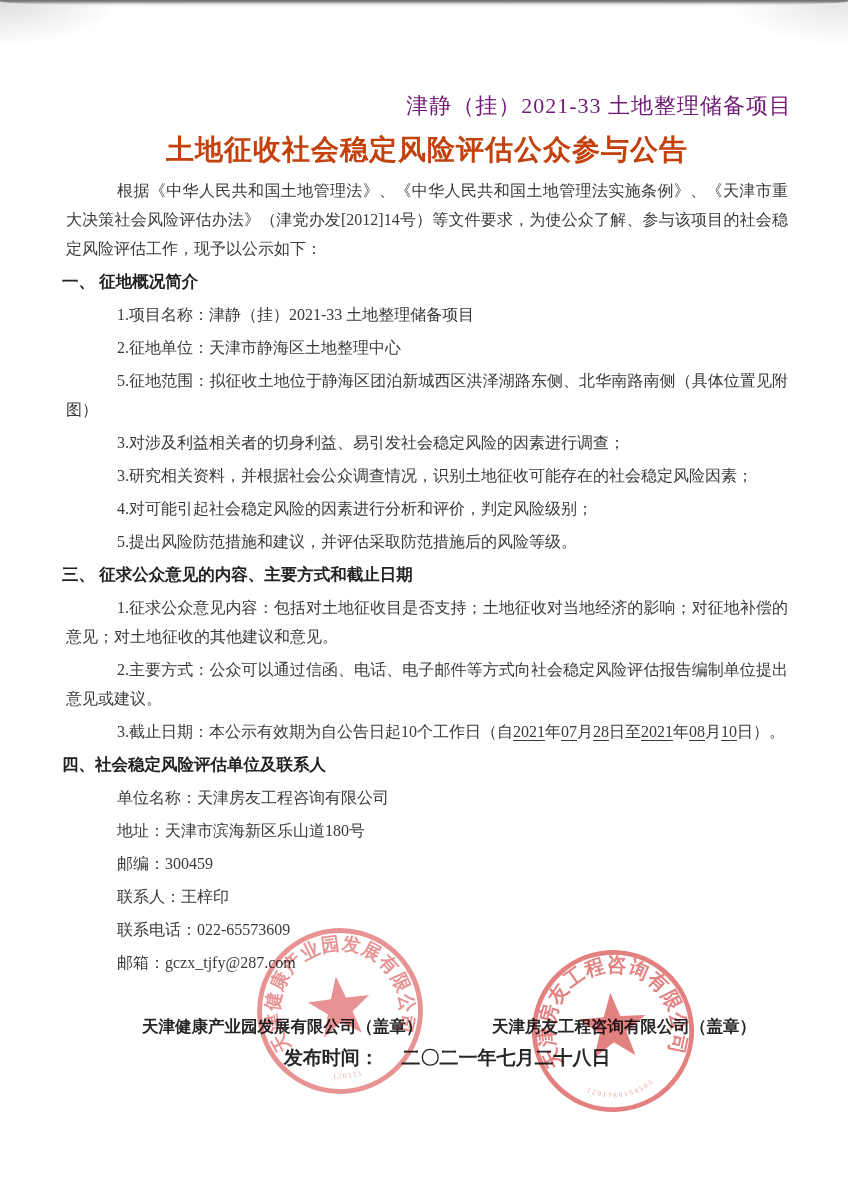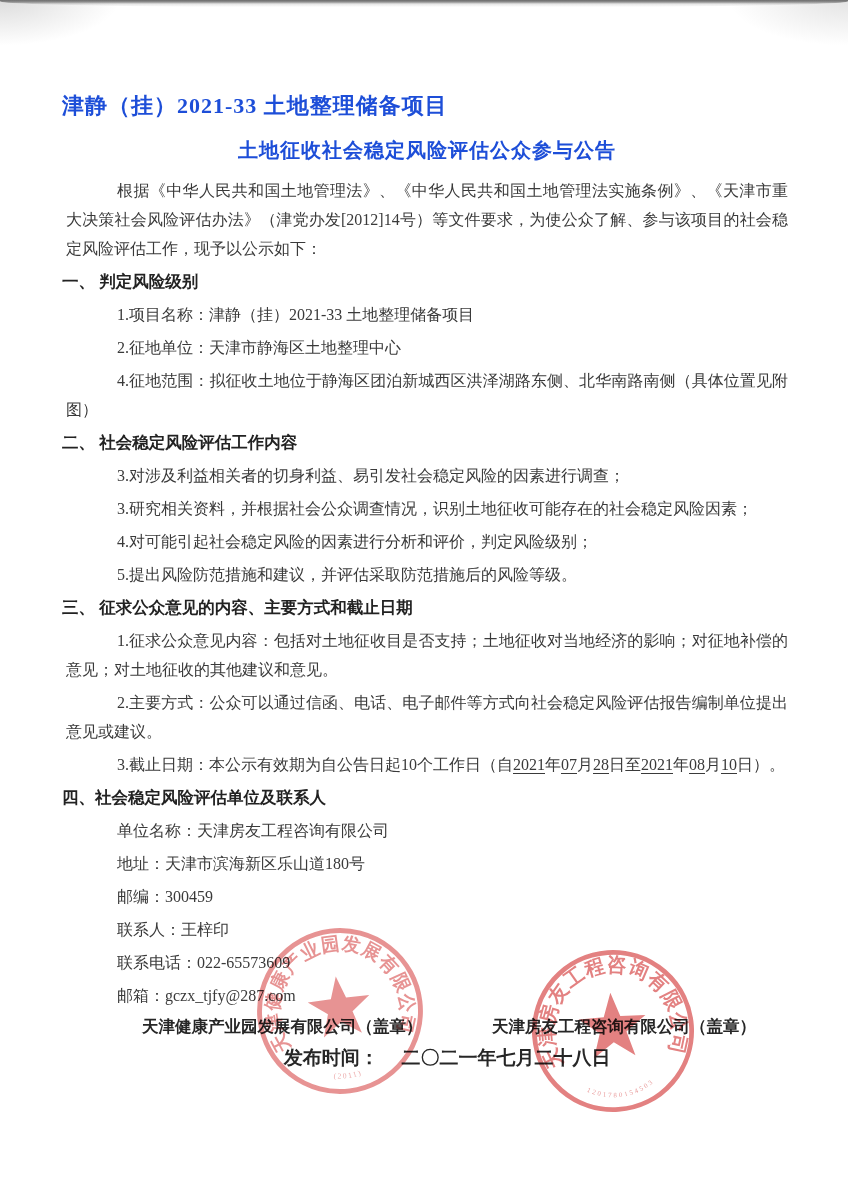--- a/index.html
+++ b/index.html
@@ -19,26 +19,26 @@
   .corner-tl {
     position:absolute; top:0; left:0; width:120px; height:46px; z-index:1;
     background:radial-gradient(ellipse at 0% 0%, rgba(130,130,130,.28), rgba(130,130,130,0) 70%);
   }
   .corner-tr {
     position:absolute; top:0; right:0; width:120px; height:46px; z-index:1;
     background:radial-gradient(ellipse at 100% 0%, rgba(130,130,130,.22), rgba(130,130,130,0) 70%);
   }
   .content { position:absolute; left:62px; top:84px; width:730px; z-index:2; }
   .title {
-    text-align:left; font-weight:bold; color:#1d4ed8;
+    text-align:right; font-weight:normal; color:#701a75;
     font-size:22px; line-height:44px; letter-spacing:1px; margin:0;
   }
   .subtitle {
-    text-align:center; font-weight:bold; color:#1d4ed8;
-    font-size:20px; line-height:44px; letter-spacing:1px; margin:0;
+    text-align:center; font-weight:bold; color:#c2410c;
+    font-size:28px; line-height:44px; letter-spacing:1px; margin:0;
   }
   .doc-body { margin-top:0; }
   .intro, .doc-line {
     font-size:16px; line-height:29px; margin:4px;
     text-align:justify; text-indent:51px; color:#3a3a3a;
   }
   .sec-heading {
     font-size:16.5px; line-height:29px; font-weight:bold; color:#222222;
   }
   .u { text-decoration:underline; text-underline-offset:3px; }
@@ -61,25 +61,24 @@
 <div class="scan-edge"></div>
 <div class="corner-tl"></div>
 <div class="corner-tr"></div>
 
 <div class="content">
   <div class="title">津静（挂）2021-33 土地整理储备项目</div>
   <div class="subtitle">土地征收社会稳定风险评估公众参与公告</div>
   <div class="doc-body">
     <p class="intro">根据《中华人民共和国土地管理法》、《中华人民共和国土地管理法实施条例》、《天津市重大决策社会风险评估办法》（津党办发[2012]14号）等文件要求，为使公众了解、参与该项目的社会稳定风险评估工作，现予以公示如下：</p>
     <div id="sections">
-        <div class="sec-heading">一、 判定风险级别</div>
+        <div class="sec-heading">一、 征地概况简介</div>
         <p class="doc-line">1.项目名称：津静（挂）2021-33 土地整理储备项目</p>
         <p class="doc-line">2.征地单位：天津市静海区土地整理中心</p>
-        <p class="doc-line">4.征地范围：拟征收土地位于静海区团泊新城西区洪泽湖路东侧、北华南路南侧（具体位置见附图）</p>
-        <div class="sec-heading">二、 社会稳定风险评估工作内容</div>
+        <p class="doc-line">5.征地范围：拟征收土地位于静海区团泊新城西区洪泽湖路东侧、北华南路南侧（具体位置见附图）</p>
         <p class="doc-line">3.对涉及利益相关者的切身利益、易引发社会稳定风险的因素进行调查；</p>
         <p class="doc-line">3.研究相关资料，并根据社会公众调查情况，识别土地征收可能存在的社会稳定风险因素；</p>
         <p class="doc-line">4.对可能引起社会稳定风险的因素进行分析和评价，判定风险级别；</p>
         <p class="doc-line">5.提出风险防范措施和建议，并评估采取防范措施后的风险等级。</p>
         <div class="sec-heading">三、 征求公众意见的内容、主要方式和截止日期</div>
         <p class="doc-line">1.征求公众意见内容：包括对土地征收目是否支持；土地征收对当地经济的影响；对征地补偿的意见；对土地征收的其他建议和意见。</p>
         <p class="doc-line">2.主要方式：公众可以通过信函、电话、电子邮件等方式向社会稳定风险评估报告编制单位提出意见或建议。</p>
         <p class="doc-line"><span>3.截止日期：本公示有效期为自公告日起10个工作日（自</span><span class="u">2021</span><span>年</span><span class="u">07</span><span>月</span><span class="u">28</span><span>日至</span><span class="u">2021</span><span>年</span><span class="u">08</span><span>月</span><span class="u">10</span><span>日）。</span></p>
         <div class="sec-heading">四、社会稳定风险评估单位及联系人</div>
         <p class="doc-line">单位名称：天津房友工程咨询有限公司</p>

